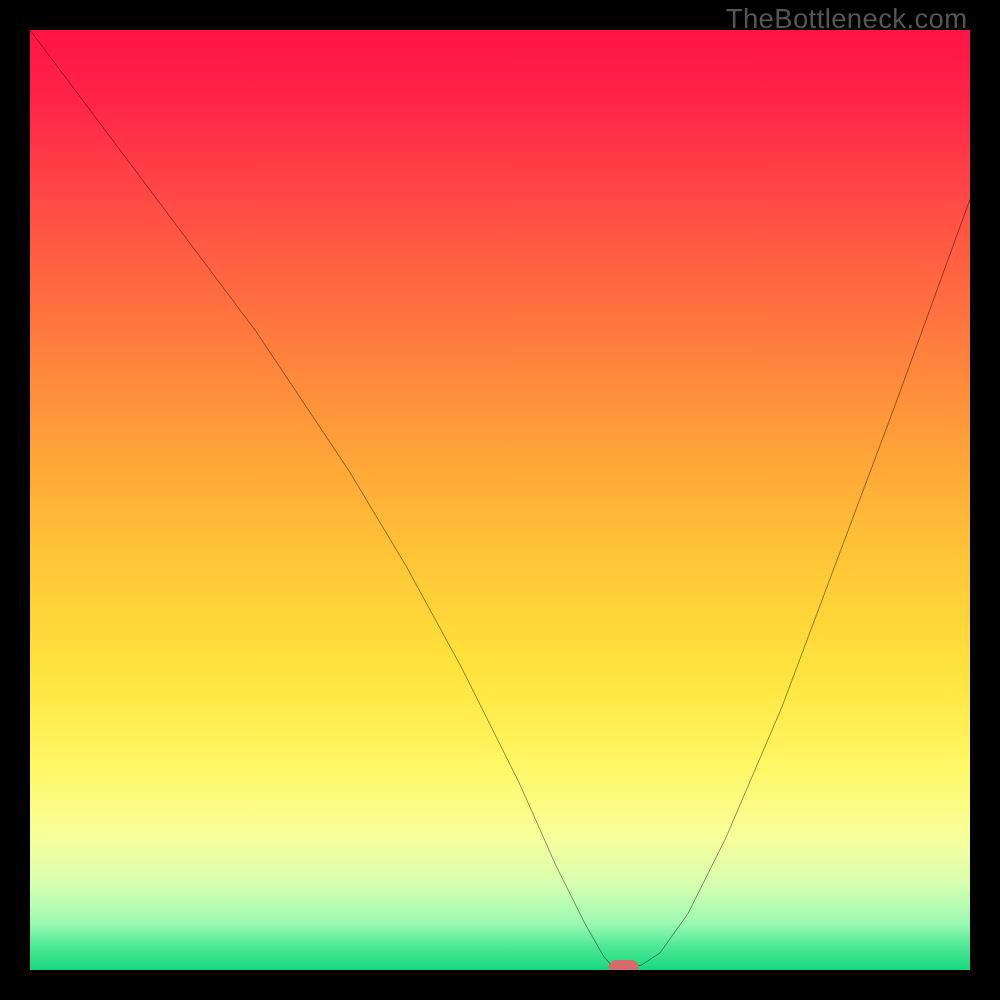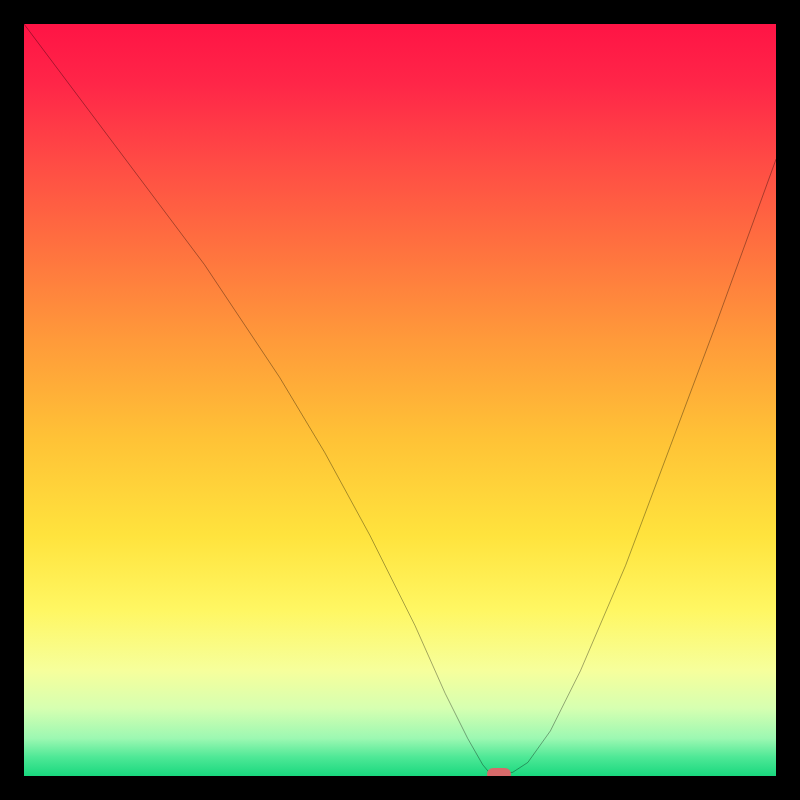--- a/index.html
+++ b/index.html
@@ -81,13 +81,14 @@
       <rect x="0" y="0" width="100" height="100" fill="url(#bg)"></rect>
     </svg>
 
     <svg class="curve" viewBox="0 0 100 100" preserveAspectRatio="none">
       <path id="curve-path" d="M 0.00 0.00 L 6.00 8.00 L 12.00 16.00 L 18.00 24.00 L 24.00 32.00 L 28.00 38.00 L 34.00 47.00 L 40.00 57.00 L 46.00 68.00 L 52.00 80.00 L 56.00 89.00 L 59.00 95.00 L 61.00 98.50 L 62.00 99.70 L 63.50 99.70 L 65.00 99.50 L 67.00 98.20 L 70.00 94.00 L 74.00 86.00 L 80.00 72.00 L 86.00 56.00 L 92.00 40.00 L 100.00 18.00" fill="none" stroke="#000" stroke-width="0.35" stroke-linejoin="round" stroke-linecap="round" vector-effect="non-scaling-stroke"></path>
     </svg>
 
     <div class="bottom-marker" style="left: 463.264px; top: 744px; background: rgb(215, 106, 106);"></div>
   </div>
 
+  <div class="watermark">TheBottleneck.com</div>
 </div>
 
 </body></html>

